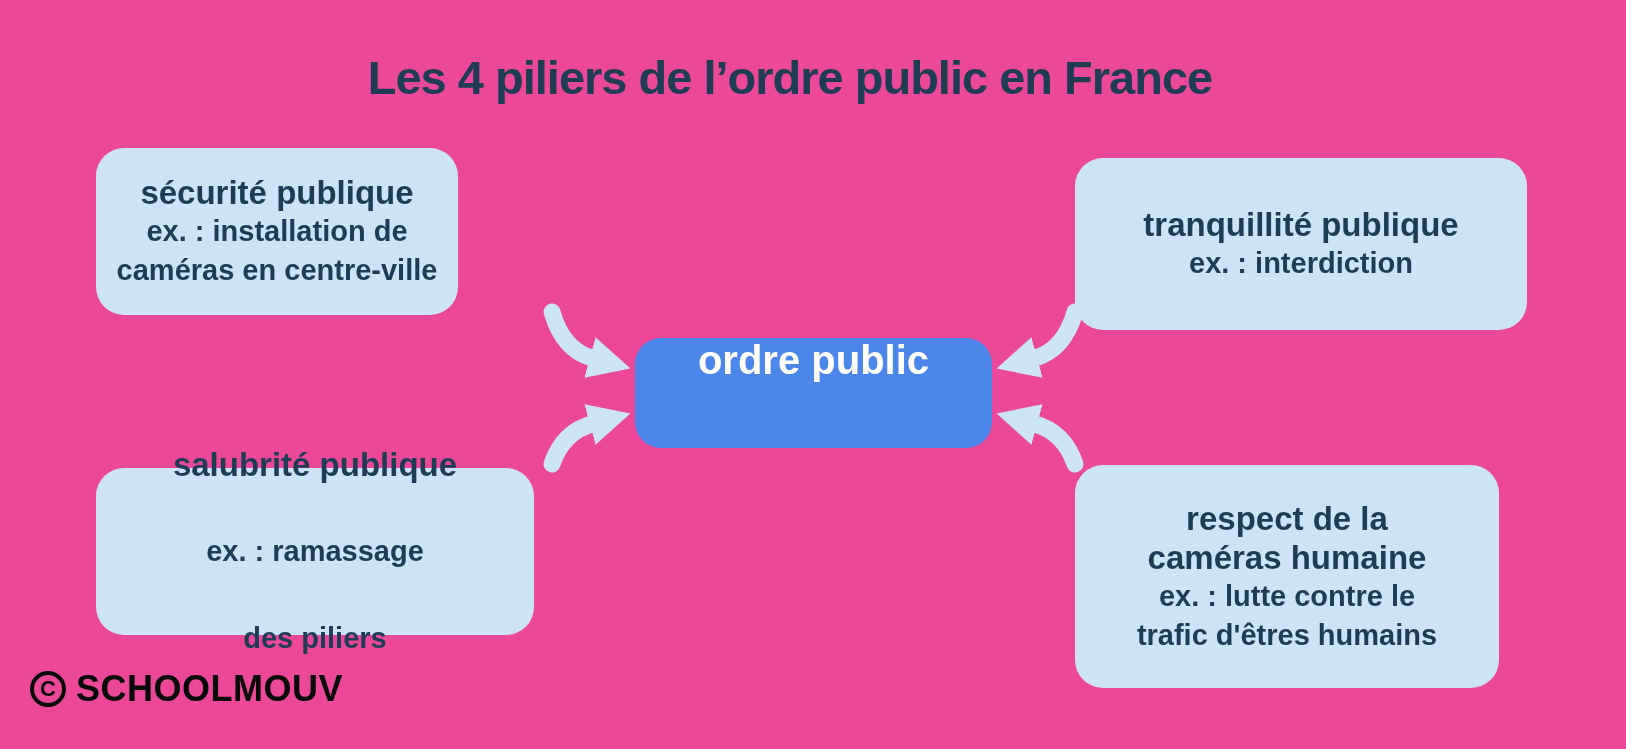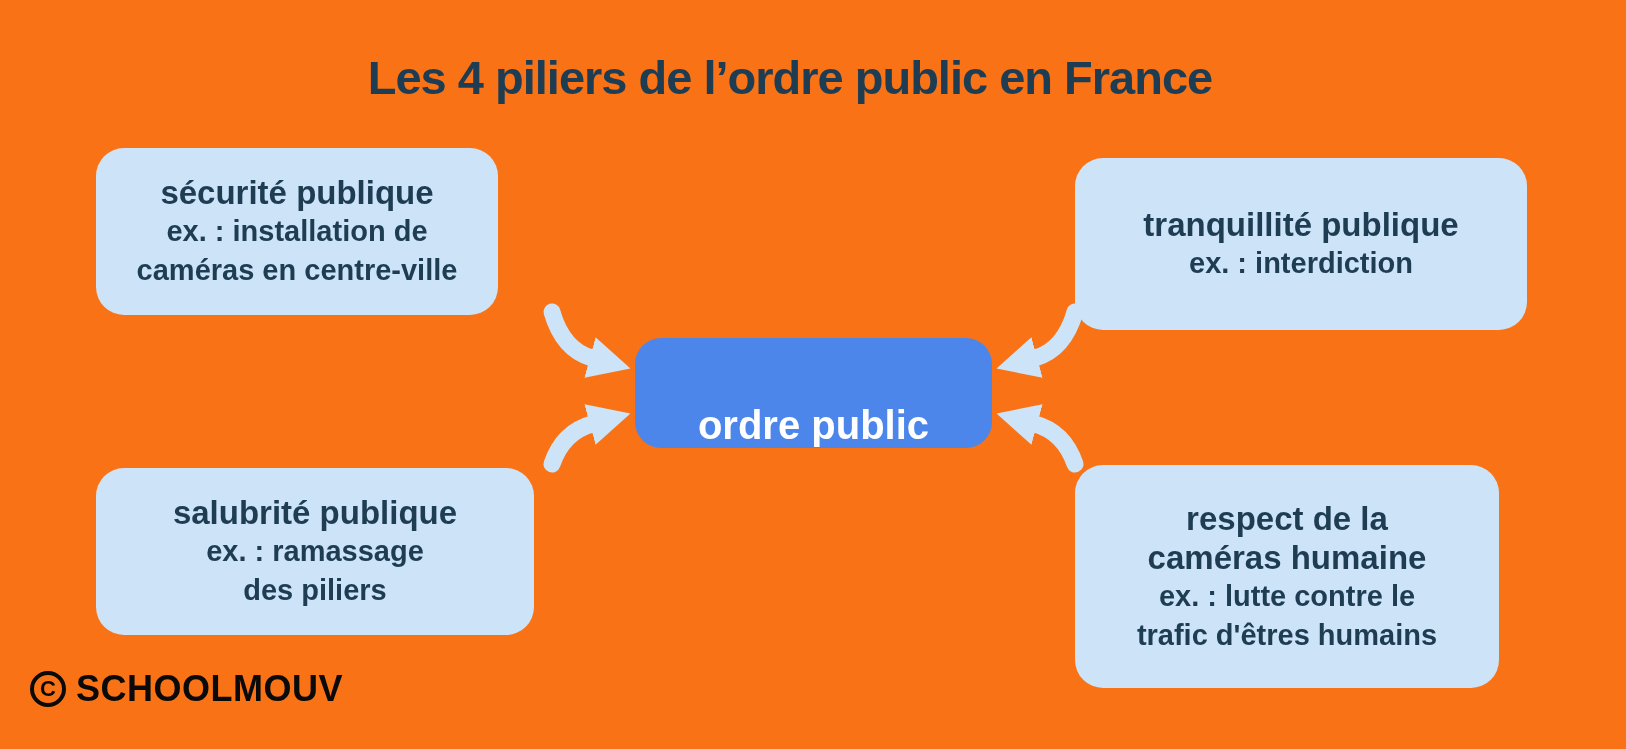--- a/index.html
+++ b/index.html
@@ -3,21 +3,21 @@
 <meta charset="utf-8">
 <style>
   * { margin: 0; padding: 0; box-sizing: border-box; }
   html, body { background: #ffffff; }
   body { font-family: "Liberation Sans", "DejaVu Sans", sans-serif; }
 
   .stage {
     position: relative;
     width: 1626px;
     height: 749px;
-    background: #f97316;
+    background: #ec4899;
     overflow: hidden;
   }
 
   .title {
     position: absolute;
     top: 50px;
     left: 0;
     width: 1580px;
     text-align: center;
     font-size: 47px;
@@ -35,33 +35,33 @@
     align-items: center;
     justify-content: center;
     text-align: center;
     color: var(--text_dark);
     line-height: 39px;
   }
   .pillar .p-title { font-size: 33px; font-weight: bold; }
   .pillar .p-ex    { font-size: 29px; font-weight: bold; }
   .pillar span:empty { display: none; }
 
-  .pillar.tl { left: 96px;   top: 148px; width: 402px; height: 167px; }
+  .pillar.tl { left: 96px;   top: 148px; width: 362px; height: 167px; }
   .pillar.tr { left: 1075px; top: 158px; width: 452px; height: 172px; }
-  .pillar.bl { left: 96px;   top: 468px; width: 438px; height: 167px; }
+  .pillar.bl { left: 96px;   top: 468px; width: 438px; height: 167px; gap: 48px; }
   .pillar.br { left: 1075px; top: 465px; width: 424px; height: 223px; }
 
   .center-node {
     position: absolute;
     left: 635px; top: 338px;
     width: 357px; height: 110px;
     background: var(--center_fill);
     border-radius: 26px;
     display: flex;
-    align-items: flex-end;
+    align-items: flex-start;
     justify-content: center;
     color: var(--center_text);
     font-size: 40px;
     font-weight: bold;
   }
 
   .arrows {
     position: absolute;
     left: 0; top: 0;
     width: 1626px; height: 749px;

